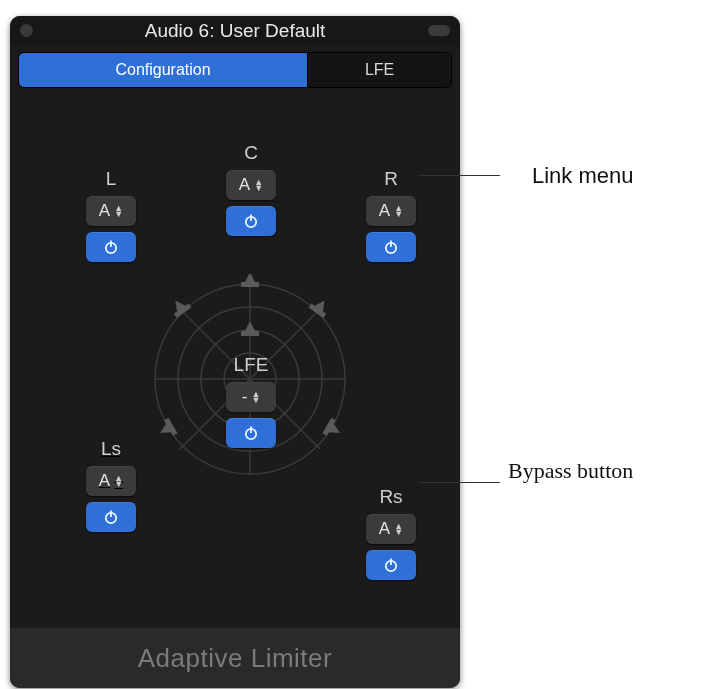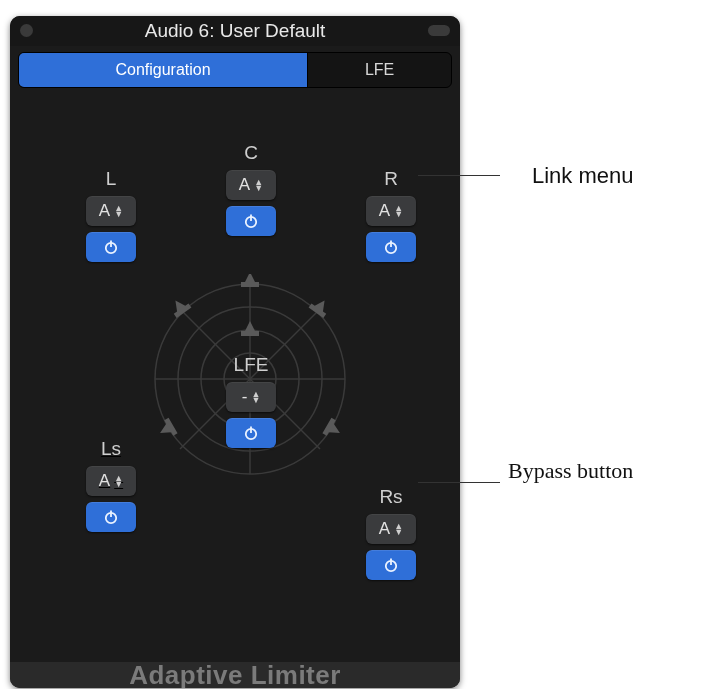--- a/index.html
+++ b/index.html
@@ -147,28 +147,28 @@
     width: 210px;
     height: 210px;
     pointer-events: none;
   }
 
   .footer-label {
     position: absolute;
     left: 0;
     bottom: 0;
     width: 100%;
-    height: 26px;
+    height: 60px;
     background: #2a2a2a;
     display: flex;
     align-items: center;
     justify-content: center;
     color: #7b7b7b;
     font-size: 26px;
-    font-weight: 700;
+    font-weight: 400;
     letter-spacing: 0.5px;
   }
 
   
   .callout {
     position: absolute;
     color: #111;
     font-size: 22px;
     font-family: "Helvetica Neue", Arial, sans-serif;
   }

